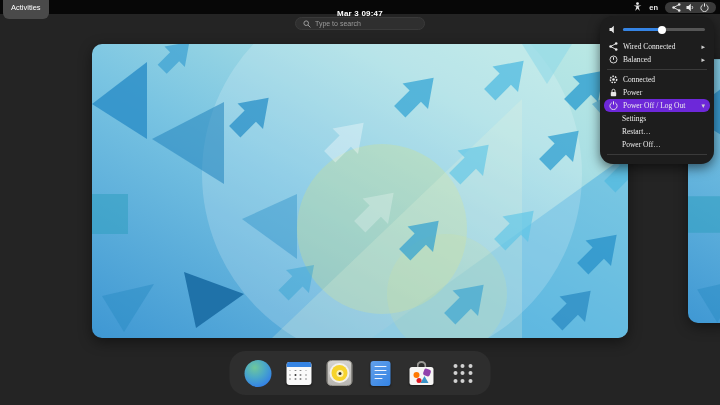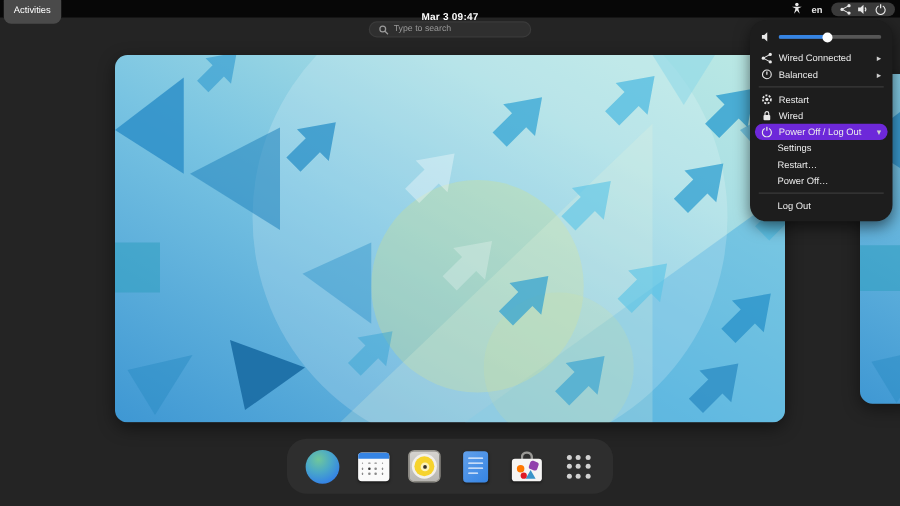--- a/index.html
+++ b/index.html
@@ -96,21 +96,21 @@
   .icon-software .s4 { position:absolute; left:8px; bottom:3px; width:5px; height:5px; border-radius:50%; background:#e01b24; }
 
   .icon-grid { display:grid; grid-template-columns:repeat(3,1fr); gap:3.5px; }
   .icon-grid i { width:4px; height:4px; border-radius:50%; background:#d2d2d2; }
 
   
   .qmenu {
     position:absolute; left:600px; top:16px; width:114px;
     background:#1d1d1d; border-radius:13px; z-index:20;
     box-shadow:0 4px 12px rgba(0,0,0,.55);
-    padding:5px 4px 6px 4px; font-size:7.5px; color:#ededed;
+    padding:5px 4px 6px 4px; font-size:7.5px; color:#ededed;font-family:Liberation Serif, serif;
   }
   .vol-row { display:flex; align-items:center; gap:5px; padding:4px 5px 6px 5px; }
   .vol-track { flex:1; height:2.5px; background:#565656; border-radius:2px; position:relative; }
   .vol-fill { position:absolute; left:0; top:0; bottom:0; width:47%; background:#3584e4; border-radius:2px; }
   .vol-handle { position:absolute; left:47%; top:50%; transform:translate(-50%,-50%);
     width:8px; height:8px; border-radius:50%; background:#fff; }
   .m-row {
     height:13px; display:flex; align-items:center; gap:5px;
     padding:0 5px; border-radius:6px; cursor:pointer;
   }
@@ -332,31 +332,31 @@
 
   <div class="m-sep"></div>
 
   <div class="m-row">
     <span class="mi">
       <svg class="wicon" width="9" height="9" viewBox="0 0 9 9">
         <circle cx="4.5" cy="4.5" r="3.2" stroke="#e8e8e8" stroke-width="1.4" fill="none" stroke-dasharray="1.6 1.1"></circle>
         <circle cx="4.5" cy="4.5" r="1.3" fill="#e8e8e8"></circle>
       </svg>
     </span>
-    <span class="lbl">Restart</span>
+    <span class="lbl">Connected</span>
   </div>
 
   <div class="m-row">
     <span class="mi">
       <svg class="wicon" width="9" height="9" viewBox="0 0 9 9">
         <rect x="1.8" y="4" width="5.4" height="4.2" rx="0.8" fill="#e8e8e8"></rect>
         <path d="M3 4 V2.8 a1.5 1.5 0 0 1 3 0 V4" stroke="#e8e8e8" stroke-width="0.9" fill="none"></path>
       </svg>
     </span>
-    <span class="lbl">Wired</span>
+    <span class="lbl">Power</span>
   </div>
 
   <div class="m-row hl">
     <span class="mi">
       <svg class="wicon" width="9" height="9" viewBox="0 0 9 9">
         <path d="M2.8 1.8 A3.6 3.6 0 1 0 6.2 1.8" stroke="#e8e8e8" stroke-width="0.9" fill="none"></path>
         <path d="M4.5 0.3 V3.6" stroke="#e8e8e8" stroke-width="1" fill="none"></path>
       </svg>
     </span>
     <span class="lbl">Power Off / Log Out</span>
@@ -368,17 +368,14 @@
   </div>
   <div class="m-row sub">
     <span class="lbl">Restart…</span>
   </div>
   <div class="m-row sub">
     <span class="lbl">Power Off…</span>
   </div>
 
   <div class="m-sep"></div>
 
-  <div class="m-row sub">
-    <span class="lbl">Log Out</span>
-  </div>
 
 </div>
 
 </body></html>

